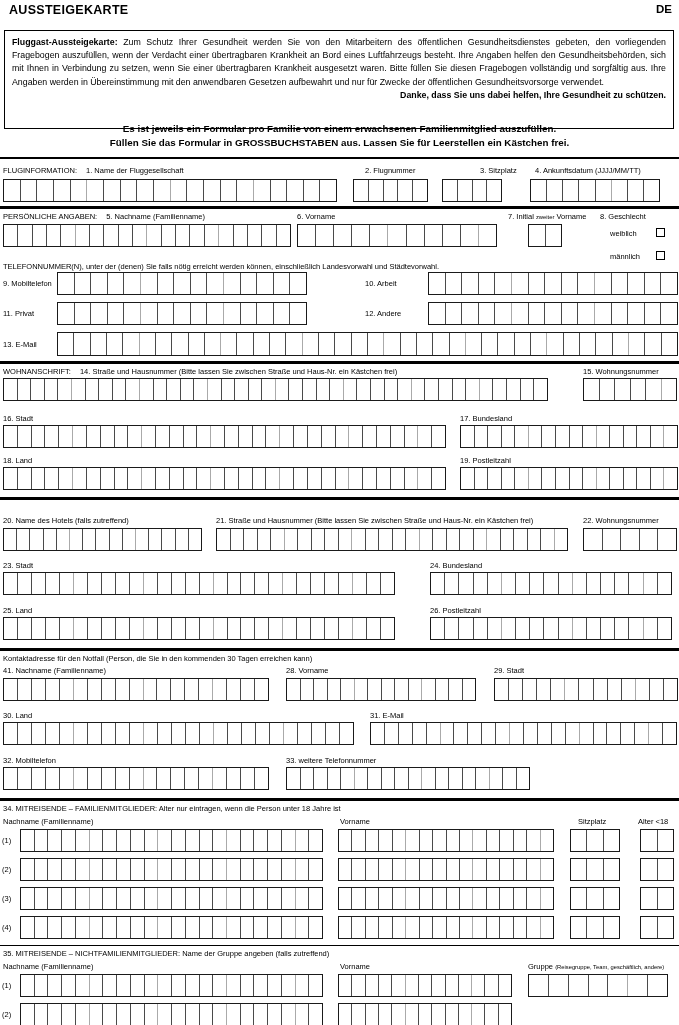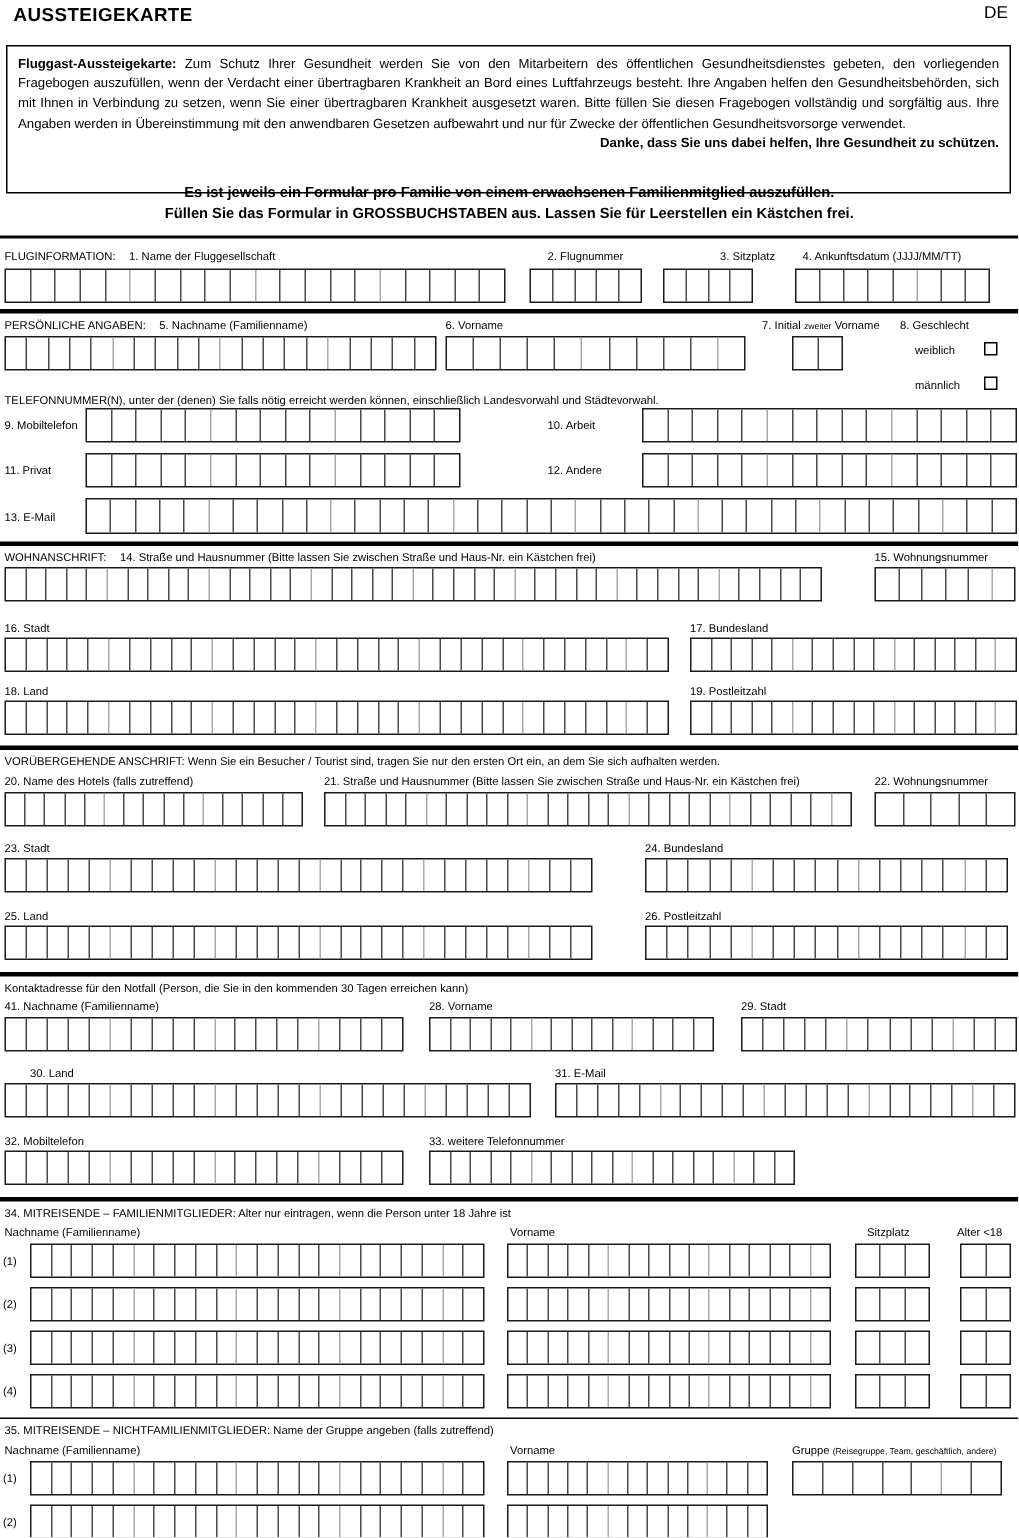--- a/index.html
+++ b/index.html
@@ -1,20 +1,20 @@
 <!DOCTYPE html>
 <html><head>
 <meta charset="utf-8">
 <style>
   html,body{margin:0;padding:0;background:#fff;}
   .page{position:relative;width:679px;height:1025px;background:#fff;overflow:hidden;
         font-family:"Liberation Sans","DejaVu Sans",sans-serif;color:#000;}
   .abs{position:absolute;}
   .title{font-size:12.5px;font-weight:bold;letter-spacing:.3px;}
-  .cc{font-size:11.5px;font-weight:normal;}
+  .cc{font-size:11.5px;font-weight:bold;}
   .introbox{border:1.6px solid #000;box-sizing:border-box;font-size:8.8px;line-height:13.2px;
             text-align:justify;padding:5px 7px;}
   .introbox b.lead{font-weight:bold;}
   .thanks{font-weight:bold;float:right;}
   .centerline{width:100%;text-align:center;font-weight:bold;font-size:9.8px;}
   .rule{left:0;width:679px;height:1.5px;background:#000;}
   .bar{left:0;width:679px;height:2.5px;background:#000;}
   .thin{left:0;width:679px;height:1px;background:#000;}
   .lbl{font-size:7.5px;white-space:nowrap;line-height:9px;}
   .lbl .gap{display:inline-block;width:9px;}
@@ -421,21 +421,20 @@
       <div class="cell"></div>
       <div class="cell g"></div>
       <div class="cell"></div>
       <div class="cell"></div>
       <div class="cell"></div>
       <div class="cell"></div>
       <div class="cell g"></div>
     </div>
   <div class="abs bar" style="top:497px;"></div>
 
-  <div class="abs lbl" style="left:3px;top:503px;">VORÜBERGEHENDE ANSCHRIFT: Wenn Sie ein Besucher / Tourist sind, tragen Sie nur den ersten Ort ein, an dem Sie sich aufhalten werden.</div>
   <div class="abs lbl" style="left:3px;top:516px;">20.  Name des Hotels (falls zutreffend)</div>
   <div class="abs lbl" style="left:216px;top:516px;">21.  Straße und Hausnummer (Bitte lassen Sie zwischen Straße und Haus-Nr. ein Kästchen frei)</div>
   <div class="abs lbl" style="left:583px;top:516px;">22.  Wohnungsnummer</div>
   <div class="abs cells" style="left:3px;top:528px;width:199px;">
       <div class="cell"></div>
       <div class="cell"></div>
       <div class="cell"></div>
       <div class="cell"></div>
       <div class="cell"></div>
       <div class="cell g"></div>
@@ -637,21 +636,21 @@
       <div class="cell"></div>
       <div class="cell g"></div>
       <div class="cell"></div>
       <div class="cell"></div>
       <div class="cell"></div>
       <div class="cell"></div>
       <div class="cell g"></div>
       <div class="cell"></div>
       <div class="cell"></div>
     </div>
-  <div class="abs lbl" style="left:20px;top:711px;">30.  Land</div>
+  <div class="abs lbl" style="left:3px;top:711px;">30.  Land</div>
   <div class="abs lbl" style="left:370px;top:711px;">31.  E-Mail</div>
   <div class="abs cells" style="left:3px;top:722px;width:351px;">
       <div class="cell"></div>
       <div class="cell"></div>
       <div class="cell"></div>
       <div class="cell"></div>
       <div class="cell"></div>
       <div class="cell g"></div>
       <div class="cell"></div>
       <div class="cell"></div>

